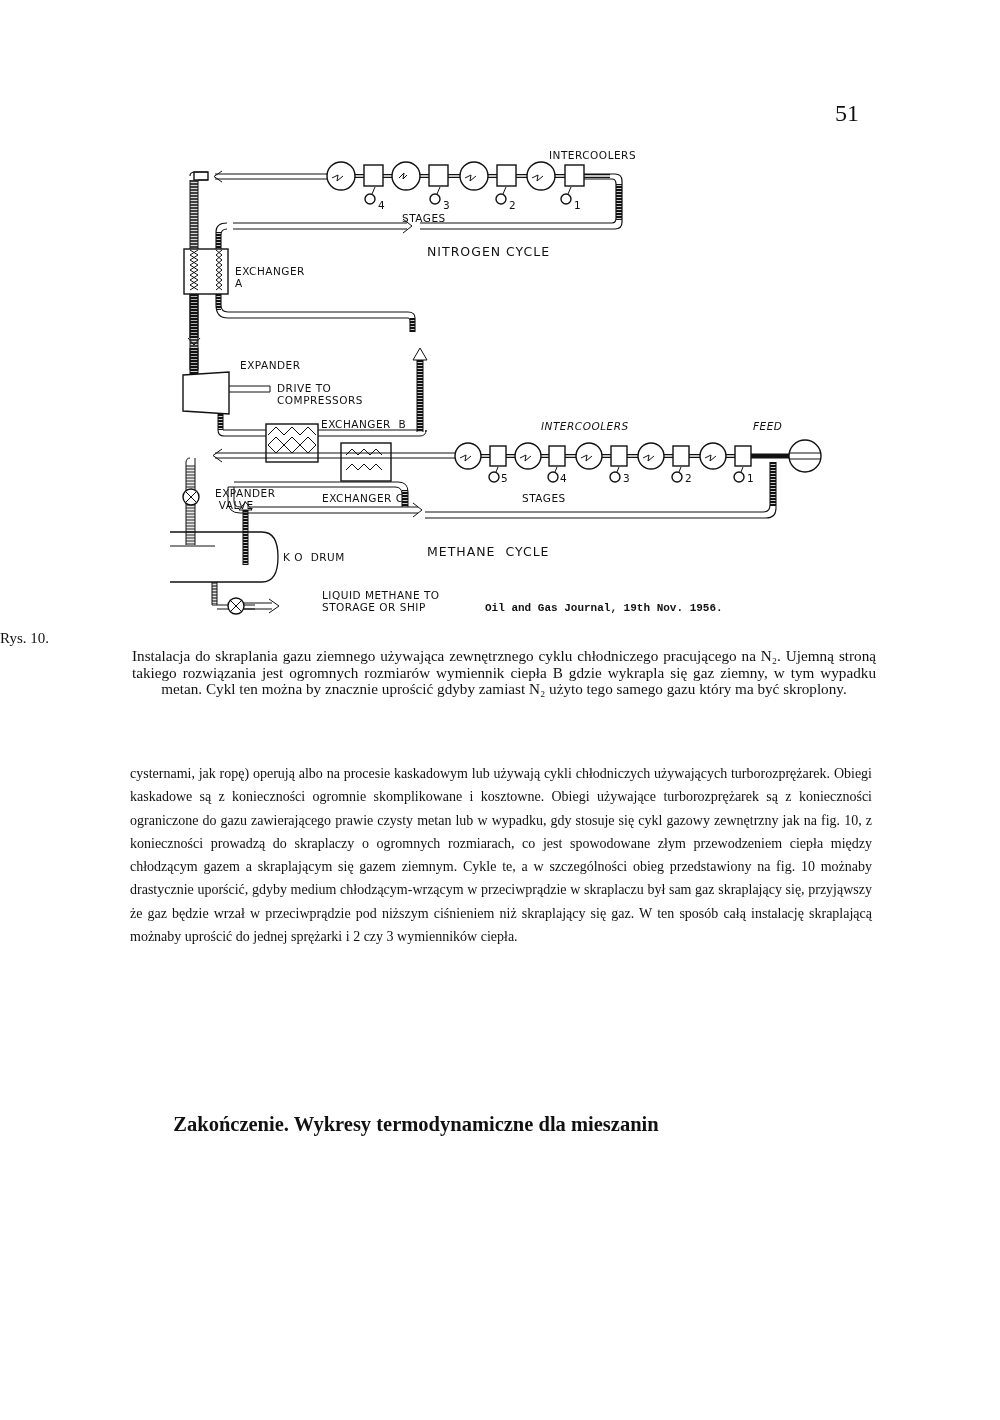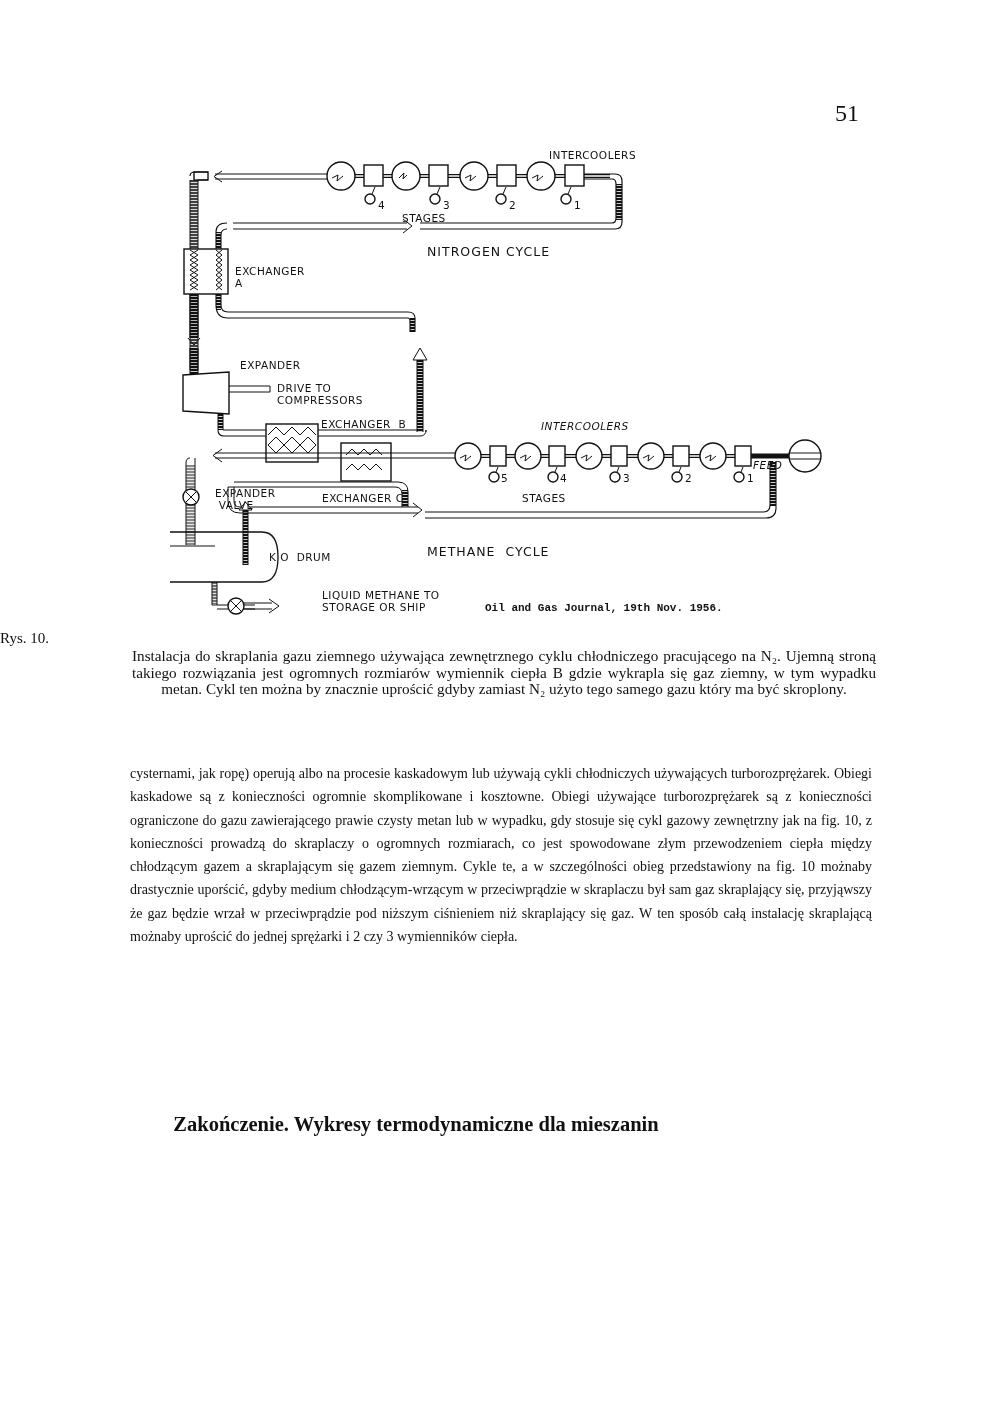--- a/index.html
+++ b/index.html
@@ -188,31 +188,31 @@
   <div class="dlabel big" style="left:427px; top:246px;">NITROGEN CYCLE</div>
   <div class="dlabel" style="left:235px; top:265px; text-align:left;">EXCHANGER
 A</div>
 
   <div class="dlabel" style="left:240px; top:359px;">EXPANDER</div>
   <div class="dlabel" style="left:277px; top:382px;">DRIVE TO
 COMPRESSORS</div>
   <div class="dlabel" style="left:321px; top:418px;">EXCHANGER  B</div>
 
   <div class="dlabel" style="left:541px; top:420px; font-style:italic;">INTERCOOLERS</div>
-  <div class="dlabel" style="left:753px; top:420px; font-style:italic;margin-top:39px;">FEED</div>
+  <div class="dlabel" style="left:753px; top:420px; font-style:italic;">FEED</div>
   <div class="dlabel" style="left:501px; top:472px;">5</div>
   <div class="dlabel" style="left:560px; top:472px;">4</div>
   <div class="dlabel" style="left:623px; top:472px;">3</div>
   <div class="dlabel" style="left:685px; top:472px;">2</div>
   <div class="dlabel" style="left:747px; top:472px;">1</div>
   <div class="dlabel" style="left:522px; top:492px;">STAGES</div>
   <div class="dlabel" style="left:215px; top:487px;">EXPANDER
  VALVE</div>
   <div class="dlabel" style="left:322px; top:492px;">EXCHANGER C</div>
-  <div class="dlabel" style="left:269px; top:551px;">K O  DRUM</div>
+  <div class="dlabel" style="left:283px; top:551px;">K O  DRUM</div>
   <div class="dlabel big" style="left:427px; top:546px;">METHANE  CYCLE</div>
   <div class="dlabel" style="left:322px; top:589px;">LIQUID METHANE TO
 STORAGE OR SHIP</div>
 </div>
 
 <div class="source">Oil and Gas Journal, 19th Nov. 1956.</div>
 <div class="fig-num">Rys. 10.</div>
 <div class="caption">Instalacja do skraplania gazu ziemnego używająca zewnętrznego cyklu chłodniczego pracującego na N₂. Ujemną stroną takiego rozwiązania jest ogromnych rozmiarów wymiennik ciepła B gdzie wykrapla się gaz ziemny, w tym wypadku metan. Cykl ten można by znacznie uprościć gdyby zamiast N₂ użyto tego samego gazu który ma być skroplony.</div>
 
 <div class="body-text p1">

